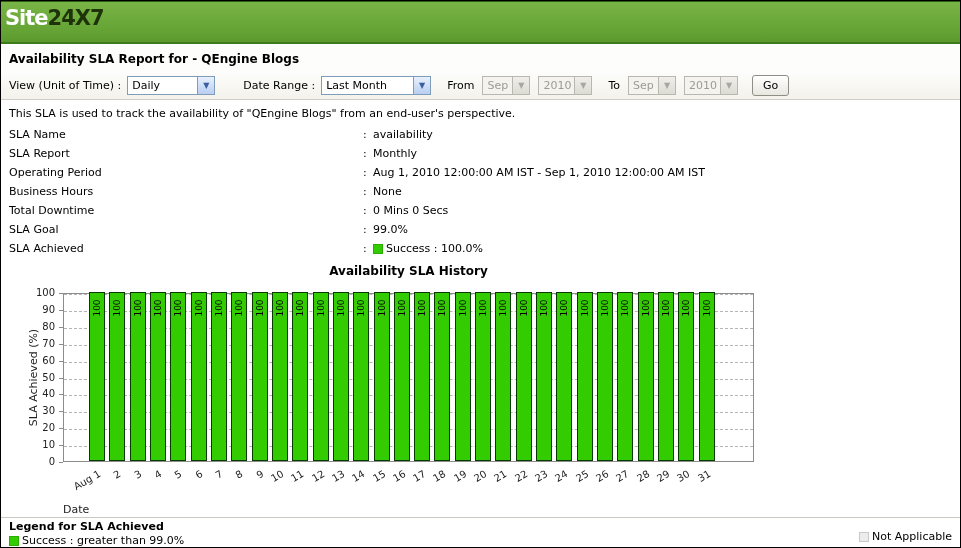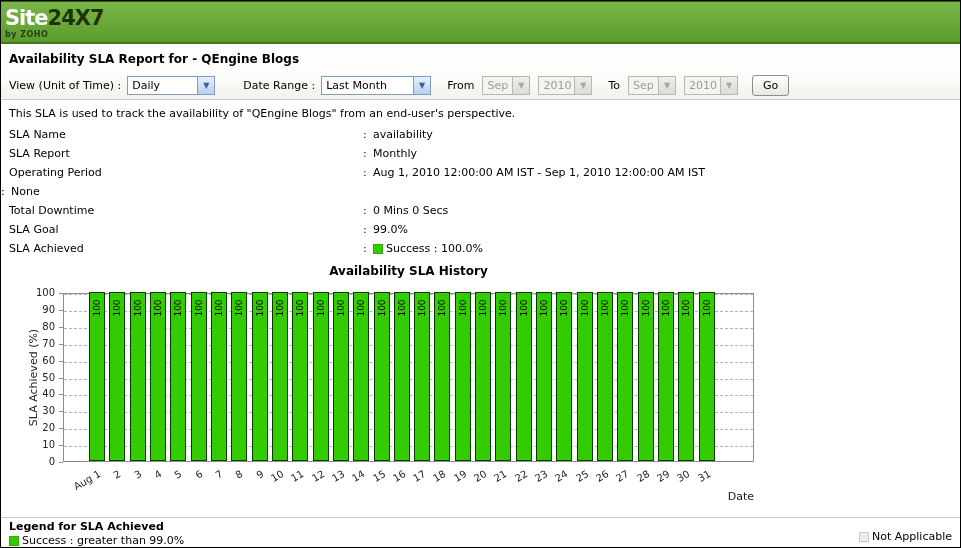--- a/index.html
+++ b/index.html
@@ -84,39 +84,38 @@
   .y-tick-label { position:absolute; text-align:right; width:34px; font-size:10px; color:#222; }
   .y-tick-mark { position:absolute; width:4px; height:1px; background:#8c8c8c; }
   .x-label {
     position:absolute; width:60px; text-align:right; font-size:10px; color:#222;
     transform:rotate(-30deg); transform-origin:100% 0; white-space:nowrap;
   }
   .y-axis-title {
     position:absolute; left:-52px; top:109px; width:169px; height:13px;
     transform:rotate(-90deg); text-align:center; font-size:11px; color:#222;
   }
-  .x-axis-title { position:absolute; left:62px; top:228px; width:691px; text-align:right; font-size:11px; color:#222; }
+  .x-axis-title { position:absolute; left:62px; top:241px; width:691px; text-align:left; font-size:11px; color:#222; }
   
   .legend-bar {
     position:absolute; left:0; bottom:0; width:100%; height:30px;
     border-top:1px solid #c9c9c1; background:#fff; padding:2px 8px 0 8px;
   }
   .legend-heading { font-weight:bold; }
   .legend-row { display:flex; align-items:center; margin-top:1px; }
   .legend-na { position:absolute; right:8px; bottom:4px; display:flex; align-items:center; }
   .swatch-na { background:#ececec; border:1px solid #c9c9c9; }
 </style>
 </head>
 <body>
 
 <div class="page">
 
   <div class="brand-bar">
     <div class="logo-line"><span class="logo-site">Site</span><span class="logo-num">24X7</span></div>
-    <div class="logo-byline">by ZOHO</div>
   </div>
 
   <div class="title-bar">Availability SLA Report for - QEngine Blogs</div>
 
   <div class="toolbar">
     <span class="tb-label">View (Unit of Time) :</span>
     <span class="sp6"></span>
     <div class="xp-select" style="width:88px">
       <span class="sel-txt">Daily</span>
       <span class="sel-arrow">▼</span>
@@ -167,20 +166,21 @@
       <span class="detail-label">SLA Report</span>
       <span class="detail-colon">:</span>
       <span>Monthly</span>
     </div>
     <div class="detail-row">
       <span class="detail-label">Operating Period</span>
       <span class="detail-colon">:</span>
       <span>Aug 1, 2010 12:00:00 AM IST - Sep 1, 2010 12:00:00 AM IST</span>
     </div>
     <div class="detail-row">
+      <span class="detail-label">Business Hours</span>
       <span class="detail-colon">:</span>
       <span>None</span>
     </div>
     <div class="detail-row">
       <span class="detail-label">Total Downtime</span>
       <span class="detail-colon">:</span>
       <span>0 Mins 0 Secs</span>
     </div>
     <div class="detail-row">
       <span class="detail-label">SLA Goal</span>

